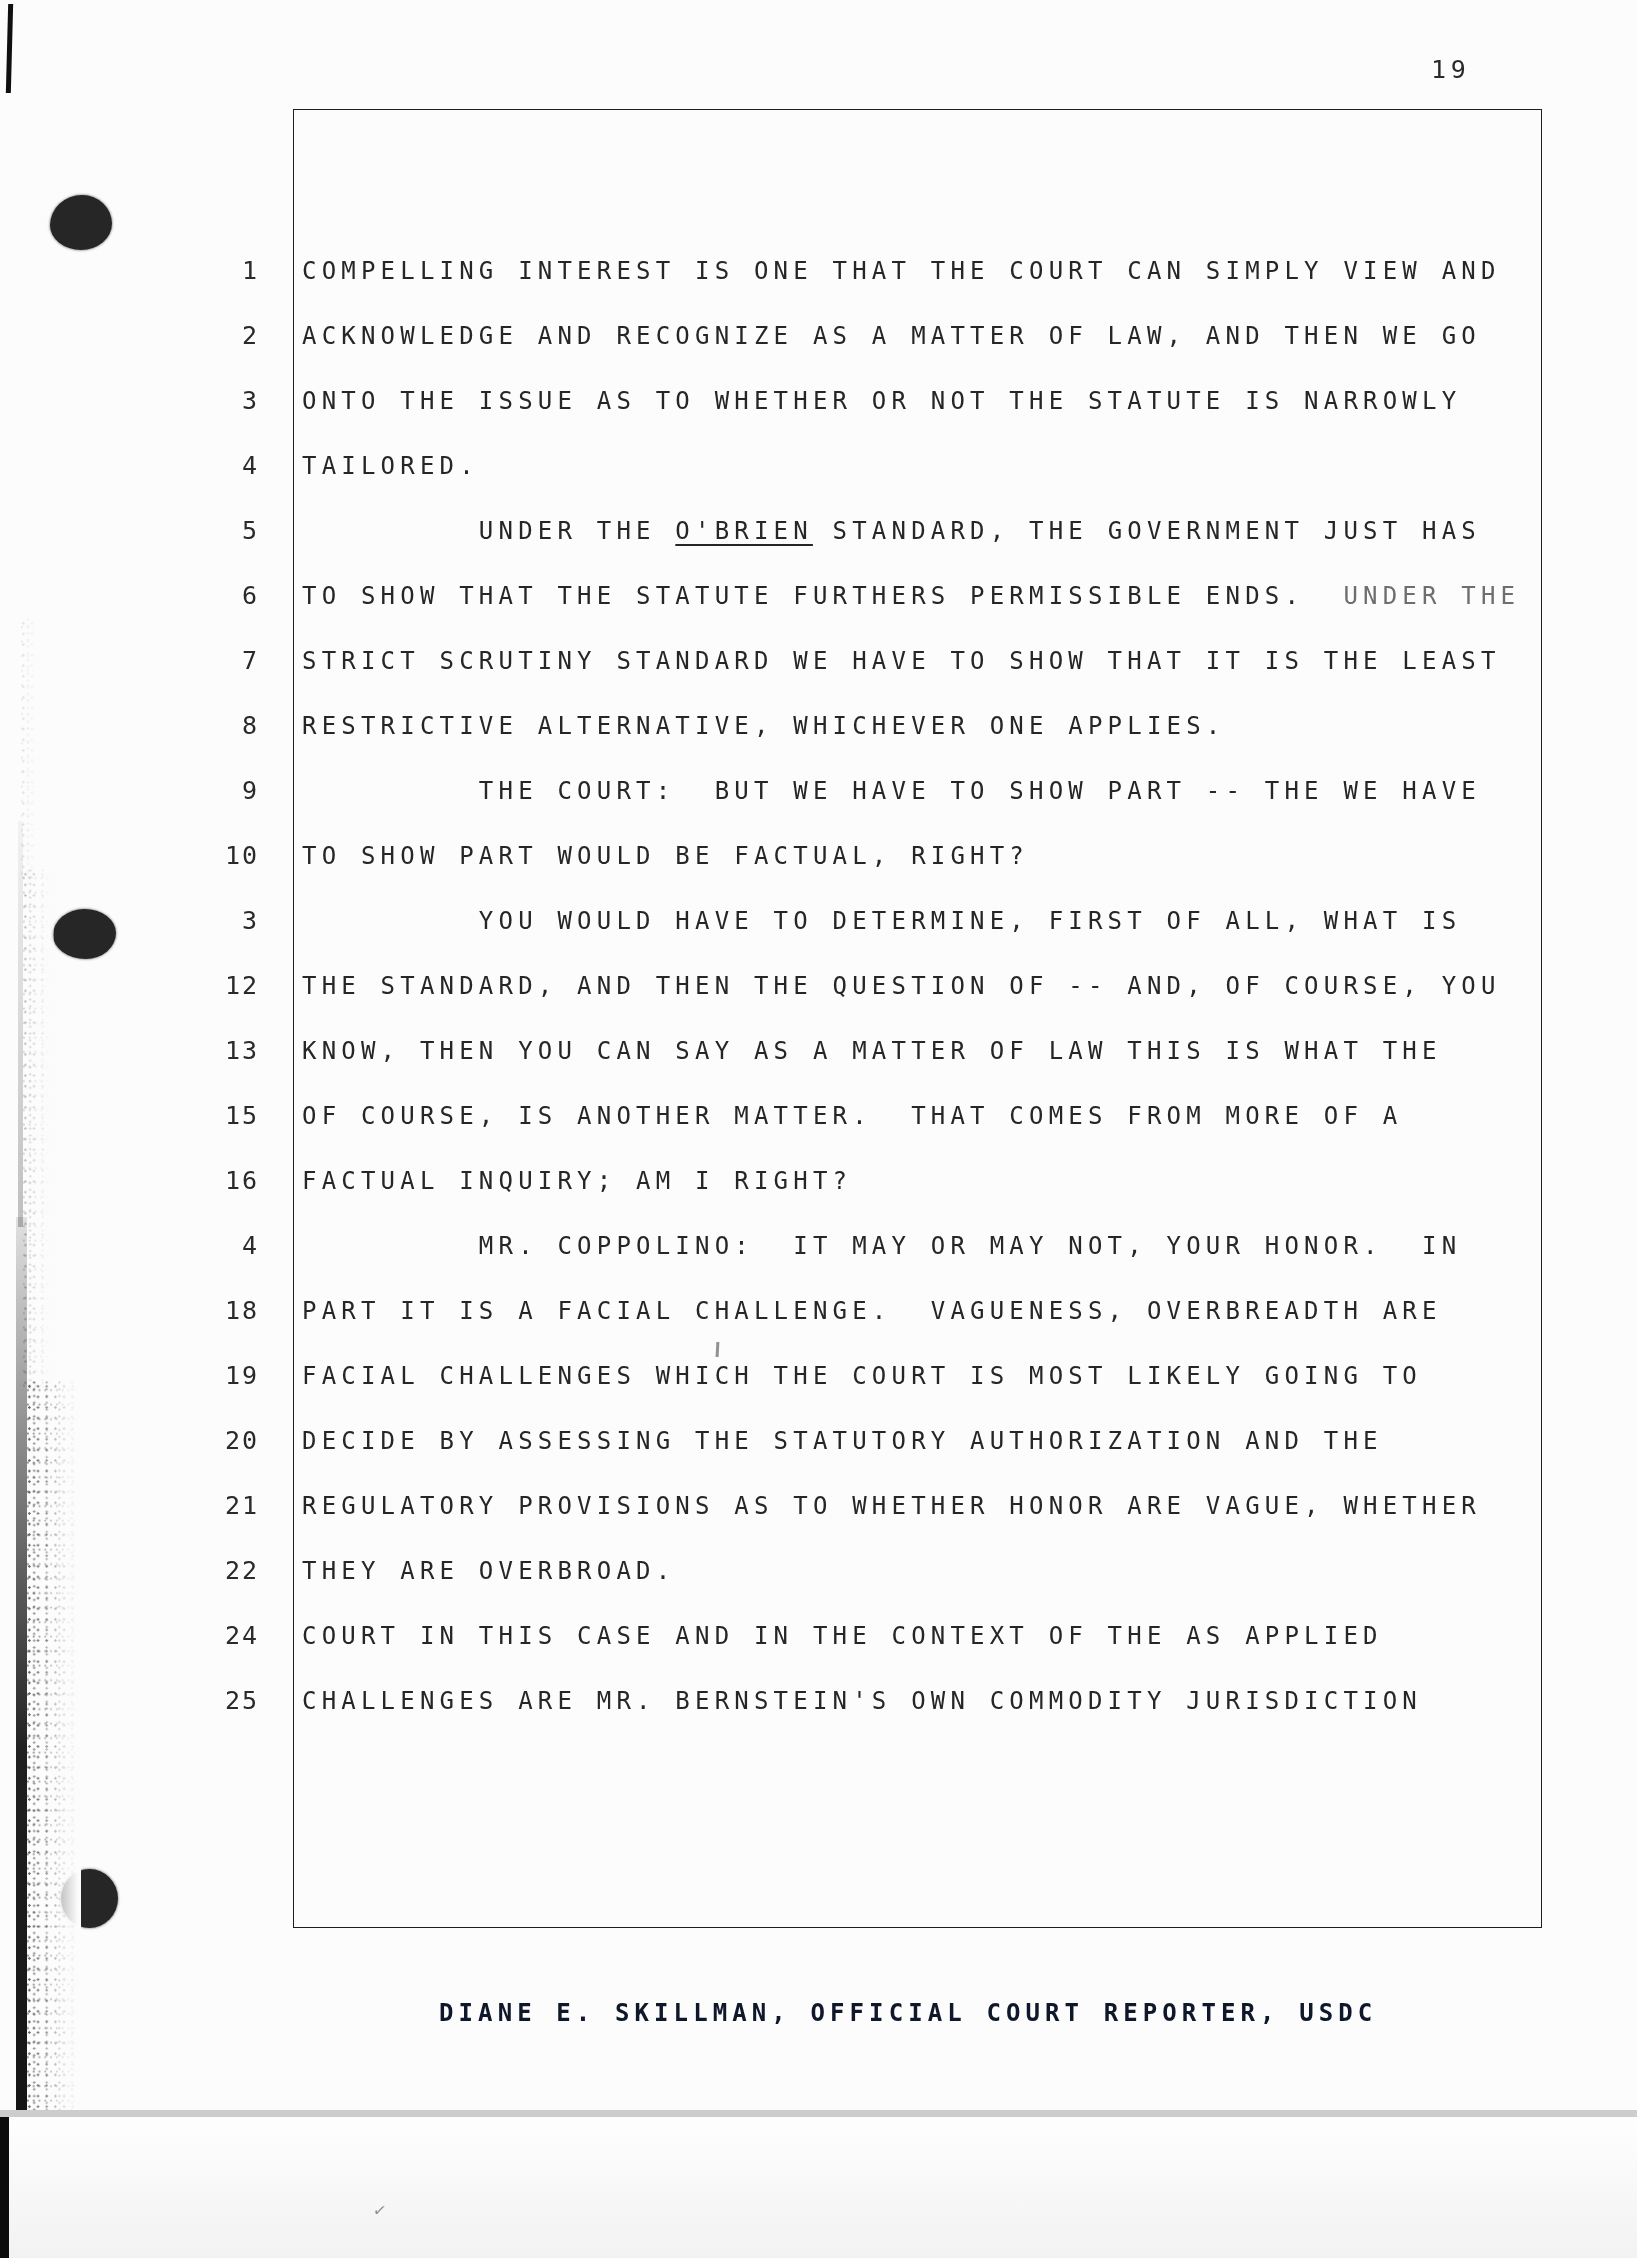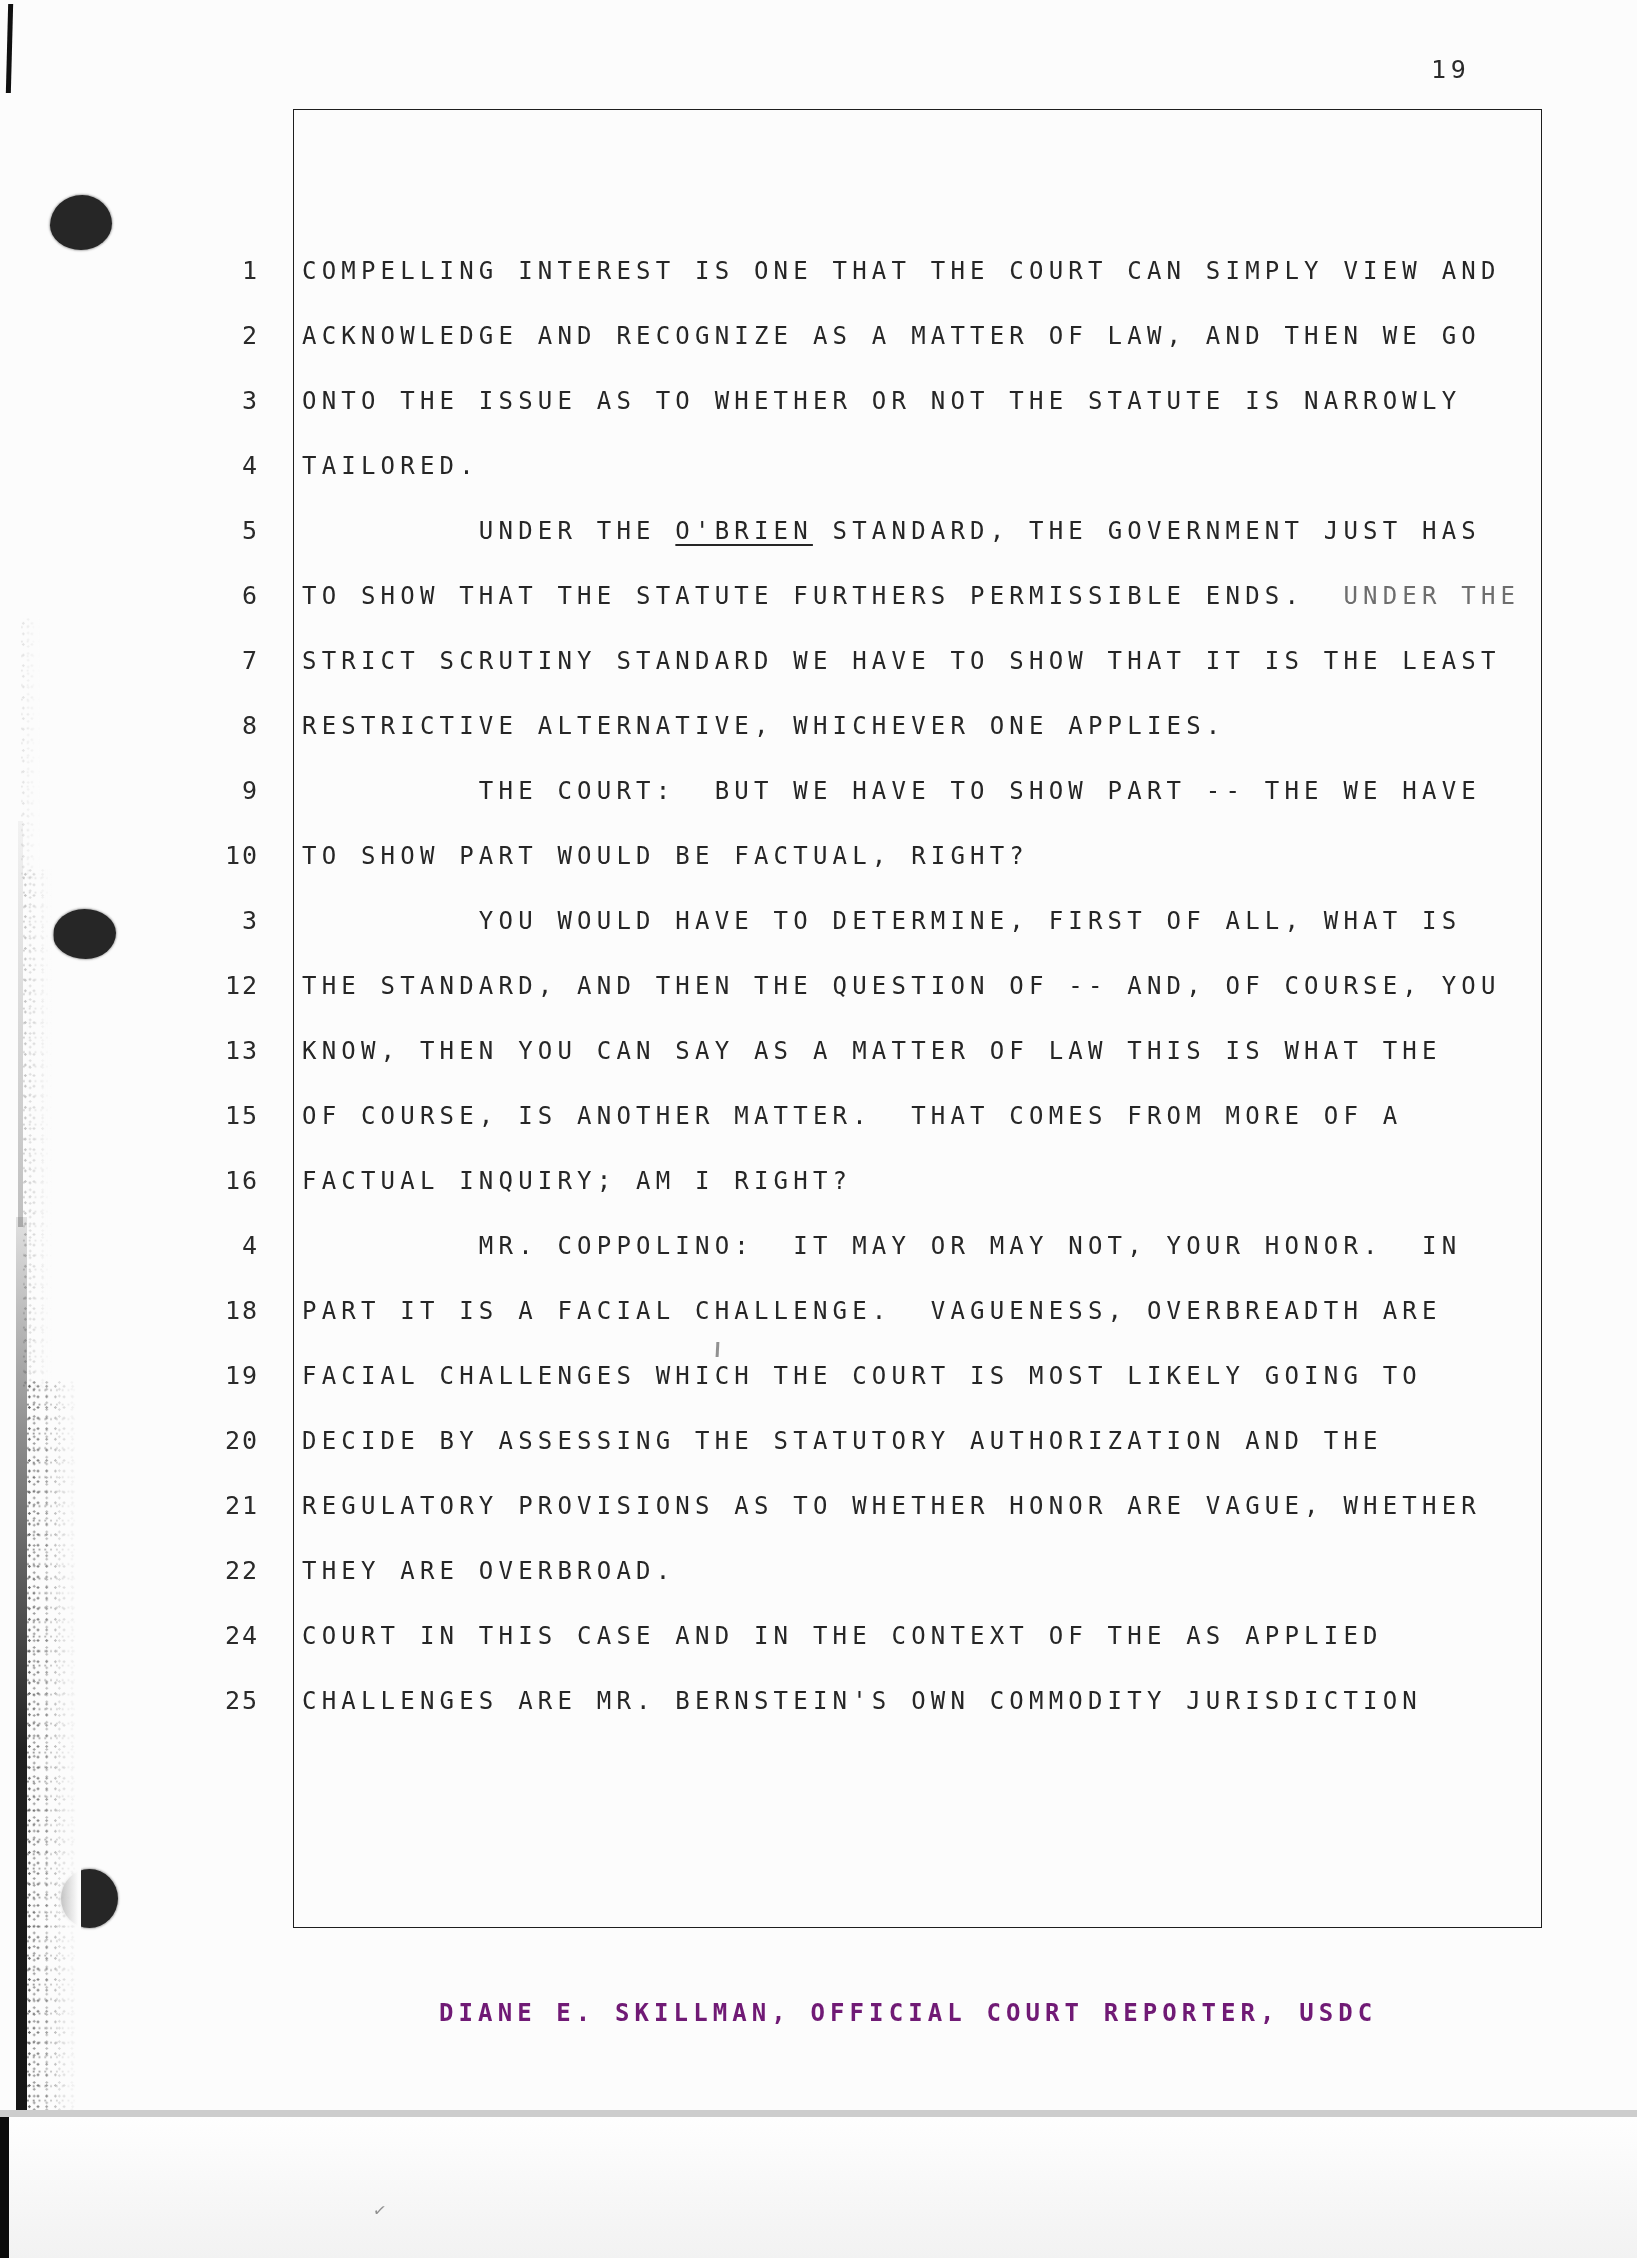--- a/index.html
+++ b/index.html
@@ -33,21 +33,21 @@
     display:inline-block;width:124px;text-align:right;
     font-size:25px;letter-spacing:1.9px;color:#2a2a2a;flex:none;
   }
   .txt{margin-left:43px;}
   .txt u{text-underline-offset:4.8px;text-decoration-thickness:1.9px;}
   .faded{color:#6e6e6e;}
   
   .footer{
     position:absolute;left:439px;top:1999px;
     font-weight:bold;font-size:24px;letter-spacing:5.1px;
-    color:#701a75;white-space:pre;
+    color:#0f172a;white-space:pre;
   }
   
   .stroke-top{position:absolute;left:6.8px;top:3.9px;width:4.8px;height:89px;background:#101010;transform:rotate(1.5deg);}
   .dot{position:absolute;background:#262626;box-shadow:0 0 1.9px 1px rgba(40,40,40,0.35);}
   .dot-1{left:50px;top:195px;width:62px;height:55px;border-radius:52% 48% 50% 50%/55% 52% 48% 45%;}
   .dot-2{left:53px;top:909px;width:63px;height:50px;border-radius:50% 50% 48% 52%/52% 48% 52% 48%;}
   .dot-3{left:61px;top:1869px;width:57px;height:59px;border-radius:50%;}
   .edge-line{position:absolute;left:16.4px;top:1217px;width:10.6px;height:893px;
     background:linear-gradient(to bottom,rgba(30,30,30,0.12),rgba(28,28,28,0.5) 25%,#202020 60%,#151515);}
   .edge-line-faint{position:absolute;left:18.3px;top:821px;width:4.8px;height:406px;

